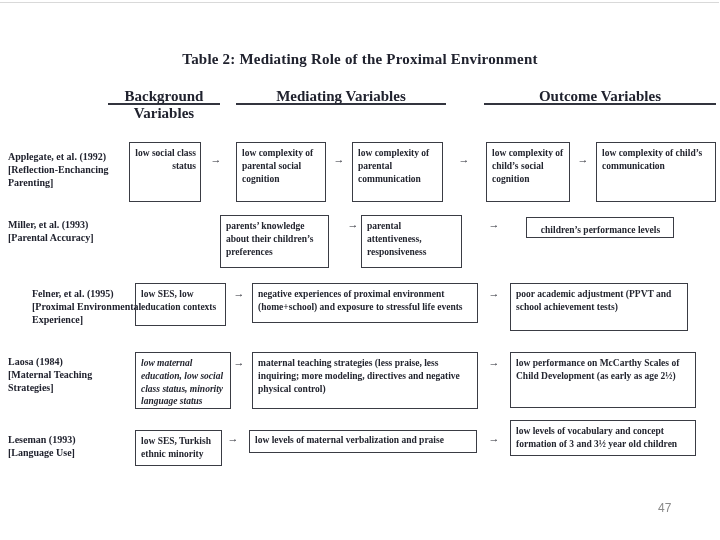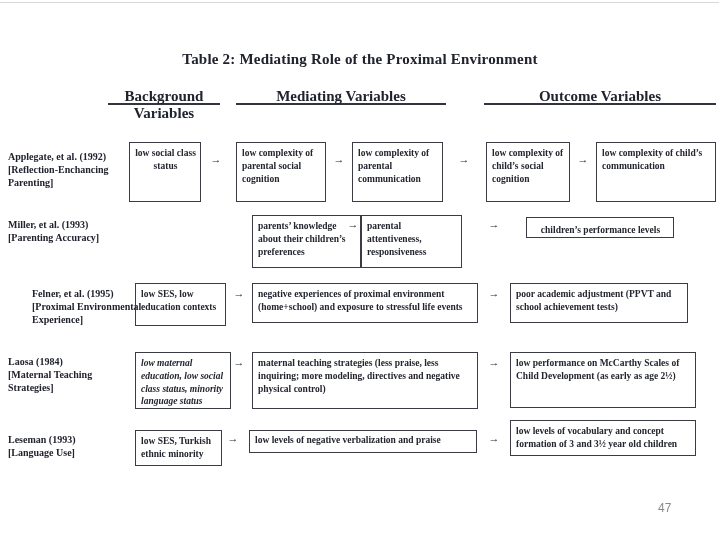--- a/index.html
+++ b/index.html
@@ -48,64 +48,64 @@
   <div class="title">Table 2: Mediating Role of the Proximal Environment</div>
 
   <div class="hdr hdr-bg">Background Variables</div>
   <div class="hdr hdr-med">Mediating Variables</div>
   <div class="hdr hdr-out">Outcome Variables</div>
 
   <div class="study" style="top:150px;">
     <span>Applegate, et al. (1992)</span>
     <span class="focus">[Reflection-Enchancing Parenting]</span>
   </div>
-  <div class="box center" style="left:129px; top:142px; width:72px;  height:60px; ">low social class status</div>
+  <div class="box center" style="left:129px; top:142px; width:72px;  height:60px; text-align:right;">low social class status</div>
   <div class="arrow" style="left:203px; top:153px;">→</div>
   <div class="box" style="left:236px; top:142px; width:90px;  height:60px;">low complexity of parental social cognition</div>
   <div class="arrow" style="left:326px; top:153px;">→</div>
   <div class="box" style="left:352px; top:142px; width:91px;  height:60px;">low complexity of parental communication</div>
   <div class="arrow" style="left:451px; top:153px;">→</div>
   <div class="box" style="left:486px; top:142px; width:84px;  height:60px;">low complexity of child’s social cognition</div>
   <div class="arrow" style="left:570px; top:153px;">→</div>
   <div class="box" style="left:596px; top:142px; width:120px; height:60px;">low complexity of child’s communication</div>
 
   <div class="study" style="top:218px;">
     <span>Miller, et al. (1993)</span>
-    <span class="focus">[Parenting Accuracy]</span>
+    <span class="focus">[Parental Accuracy]</span>
   </div>
-  <div class="box" style="left:252px; top:215px; width:109px; height:53px;">parents’ knowledge about their children’s preferences</div>
+  <div class="box" style="left:220px; top:215px; width:109px; height:53px;">parents’ knowledge about their children’s preferences</div>
   <div class="arrow" style="left:340px; top:218px;">→</div>
   <div class="box" style="left:361px; top:215px; width:101px; height:53px;">parental attentiveness, responsiveness</div>
   <div class="arrow" style="left:481px; top:218px;">→</div>
   <div class="box center" style="left:526px; top:217px; width:148px; height:21px; padding-top:6px;">children’s performance levels</div>
 
   <div class="study" style="top:287px;margin-left:24px;">
     <span>Felner, et al. (1995)</span>
     <span class="focus">[Proximal Environmental Experience]</span>
   </div>
   <div class="box" style="left:135px; top:283px; width:91px;  height:43px;">low SES, low education contexts</div>
   <div class="arrow" style="left:226px; top:287px;">→</div>
   <div class="box" style="left:252px; top:283px; width:226px; height:40px;">negative experiences of proximal environment (home+school) and exposure to stressful life events</div>
   <div class="arrow" style="left:481px; top:287px;">→</div>
-  <div class="box" style="left:510px; top:283px; width:178px; height:40px;">poor academic adjustment (PPVT and school achievement tests)</div>
+  <div class="box" style="left:510px; top:283px; width:178px; height:48px;">poor academic adjustment (PPVT and school achievement tests)</div>
 
   <div class="study" style="top:355px;">
     <span>Laosa (1984)</span>
     <span class="focus">[Maternal Teaching Strategies]</span>
   </div>
   <div class="box" style="left:135px; top:352px; width:96px;  height:57px;font-style:italic;">low maternal education, low social class status, minority language status</div>
   <div class="arrow" style="left:226px; top:356px;">→</div>
   <div class="box" style="left:252px; top:352px; width:226px; height:57px;">maternal teaching strategies (less praise, less inquiring; more modeling, directives and negative physical control)</div>
   <div class="arrow" style="left:481px; top:356px;">→</div>
   <div class="box" style="left:510px; top:352px; width:186px; height:56px;">low performance on McCarthy Scales of Child Development (as early as age 2½)</div>
 
   <div class="study" style="top:433px;">
     <span>Leseman (1993)</span>
     <span class="focus">[Language Use]</span>
   </div>
   <div class="box" style="left:135px; top:430px; width:87px;  height:36px;">low SES, Turkish ethnic minority</div>
   <div class="arrow" style="left:220px; top:432px;">→</div>
-  <div class="box" style="left:249px; top:430px; width:228px; height:23px; padding-top:3px;">low levels of negative verbalization and praise</div>
+  <div class="box" style="left:249px; top:430px; width:228px; height:23px; padding-top:3px;">low levels of maternal verbalization and praise</div>
   <div class="arrow" style="left:481px; top:432px;">→</div>
   <div class="box" style="left:510px; top:420px; width:186px; height:36px;">low levels of vocabulary and concept formation of 3 and 3½ year old children</div>
 
   <div class="pagenum">47</div>
 </div>
 
 </body></html>

